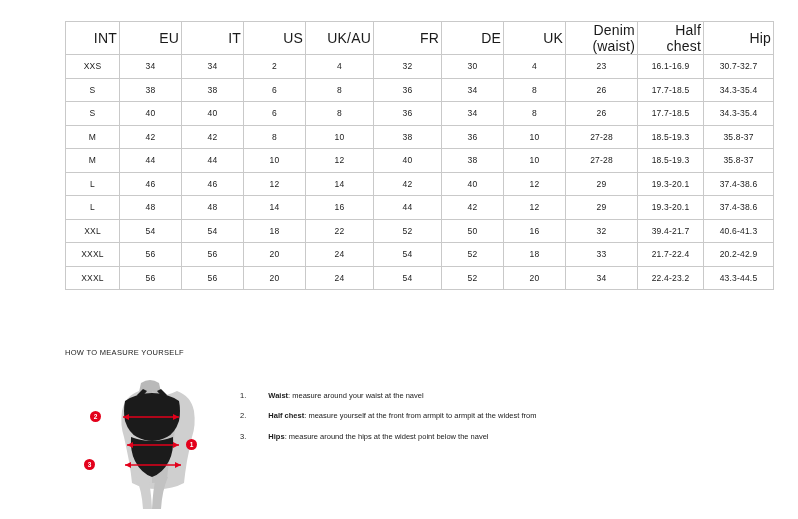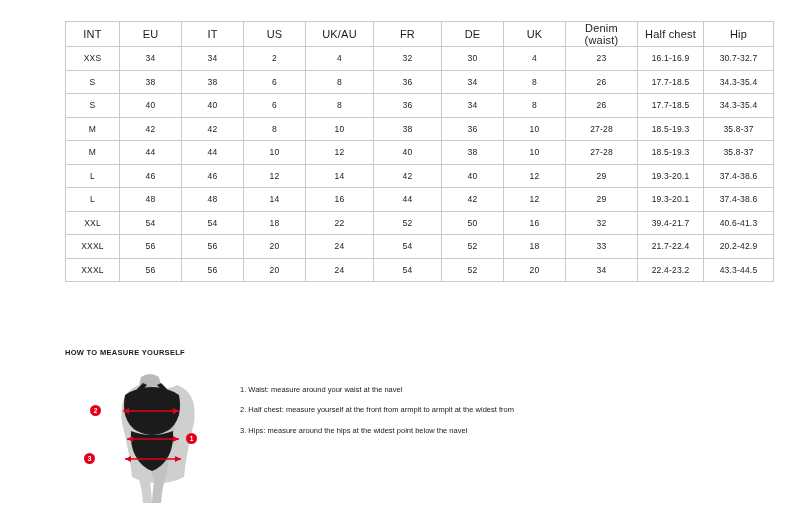--- a/index.html
+++ b/index.html
@@ -37,21 +37,22 @@
     height: 23.5px;
     font-size: 8.5px;
     font-weight: normal;
     text-align: center;
     vertical-align: middle;
     padding: 0 2px;
     color: #1a1a1a;
     letter-spacing: .2px;
   }
   table.size-table thead td {
-    font-size: 11px;
+    font-size: 14px;
+    text-align: right;
   }
   
   col.c0 { width: 54px; }
   col.c1 { width: 62px; }
   col.c2 { width: 62px; }
   col.c3 { width: 62px; }
   col.c4 { width: 68px; }
   col.c5 { width: 68px; }
   col.c6 { width: 62px; }
   col.c7 { width: 62px; }
@@ -61,24 +62,24 @@
 
   
   #measure-section {
     position: absolute;
     left: 65px;
     top: 348px;
     width: 668px;
   }
   #measure-title {
     font-size: 7.5px;
-    font-weight: bold;
+    font-weight: normal;
     letter-spacing: .3px;
     color: #1a1a1a;
-    margin: 0 0 14px 0;
+    margin: 0 0 20px 0;
   }
   #measure-body {
     position: relative;
     display: flex;
     align-items: flex-start;
   }
   #figure-box {
     position: relative;
     width: 115px;
     height: 140px;
@@ -88,21 +89,21 @@
   #steps {
     margin-left: 30px;
     padding-top: 14px;
   }
   .step {
     font-size: 7.5px;
     line-height: 1.25;
     margin-bottom: 11px;
     color: #1a1a1a;
   }
-  .step b { font-weight: normal; }
+  .step b { font-weight: bold; margin-left: 20px; }
   .step .num { font-weight: normal; }
 
   .marker {
     position: absolute;
     width: 11px;
     height: 11px;
     border-radius: 50%;
     background: #e3001b;
     color: #ffffff;
     font-size: 6.5px;

